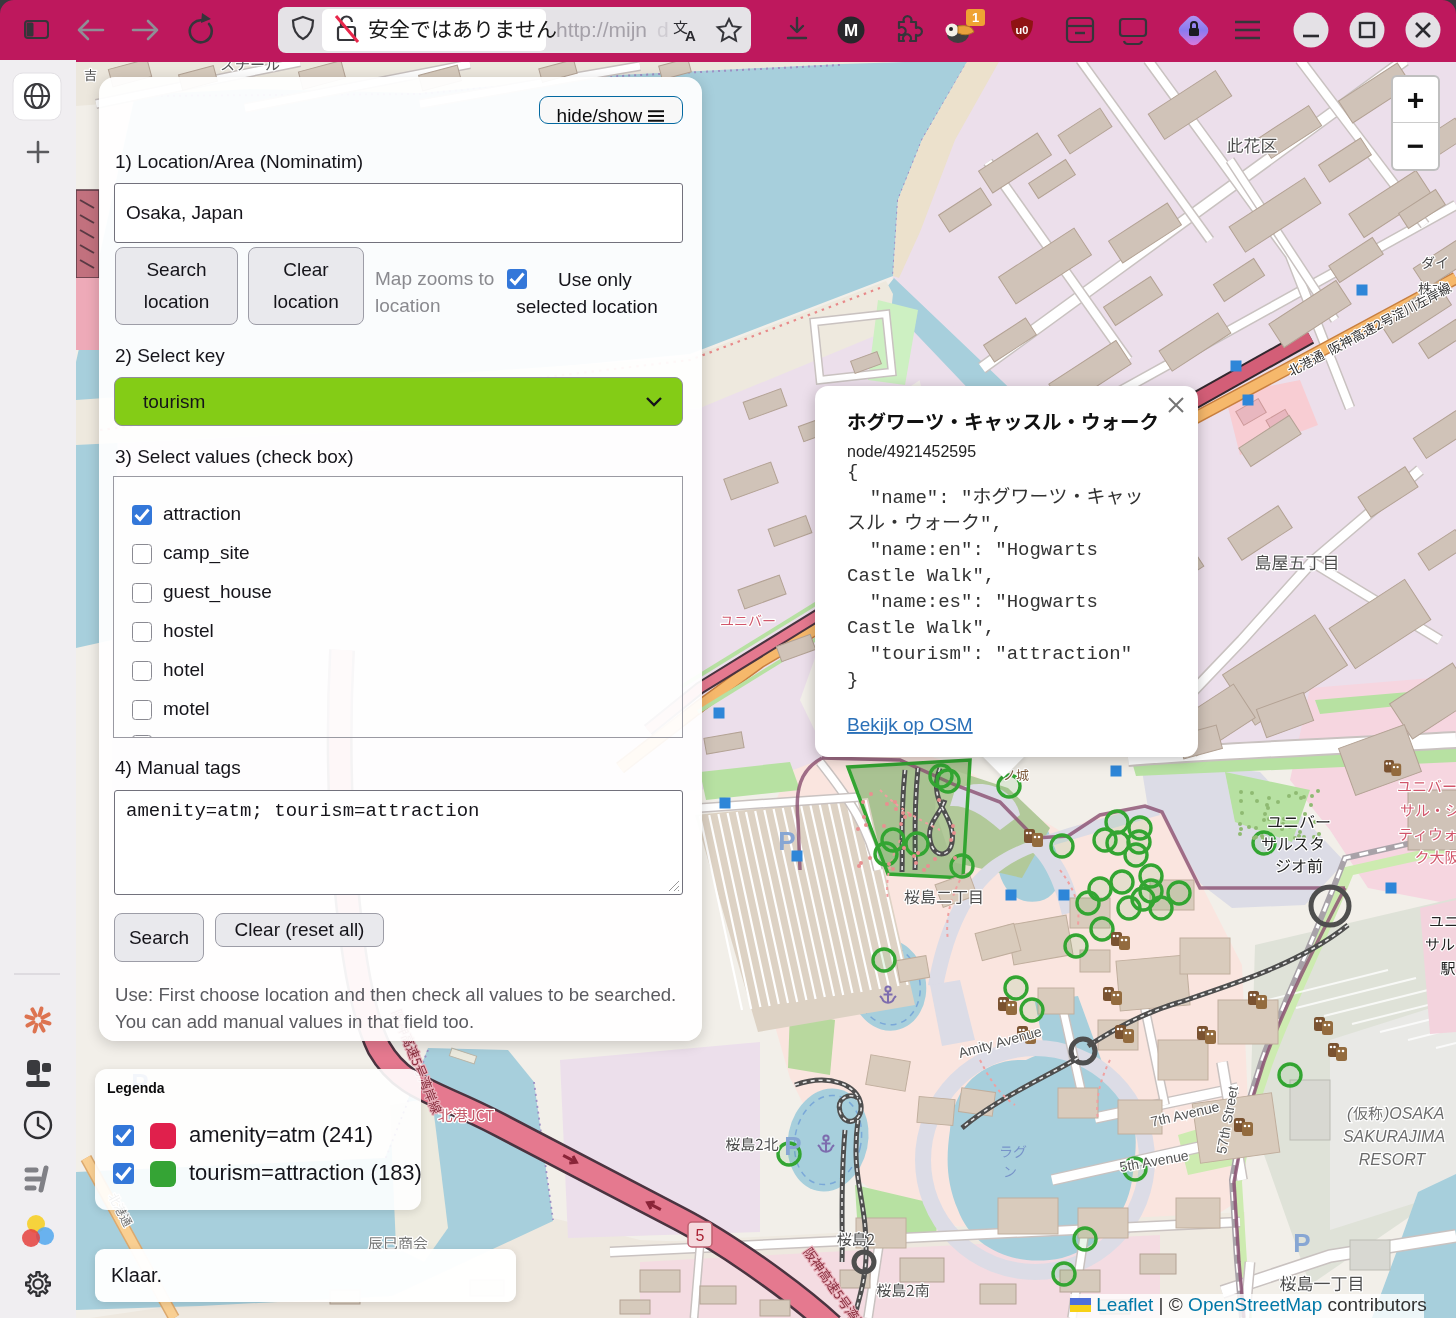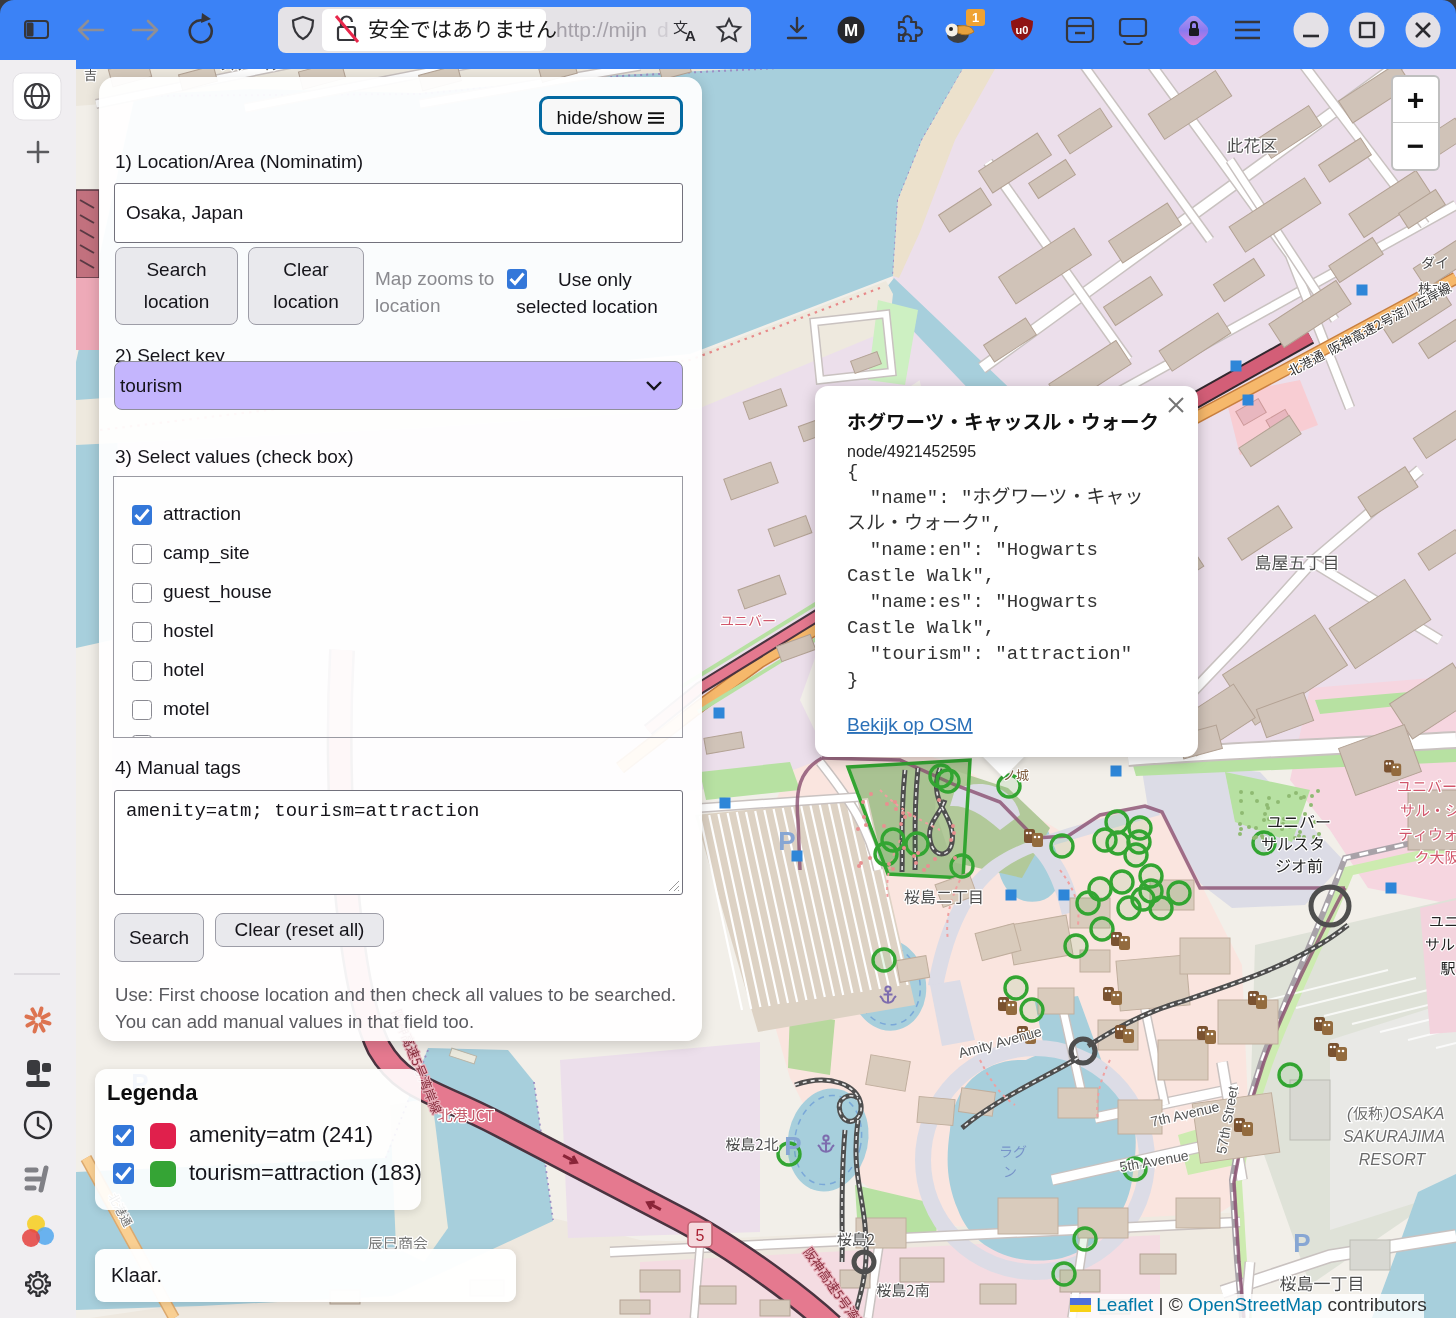--- a/index.html
+++ b/index.html
@@ -1,21 +1,21 @@
 <!DOCTYPE html>
 <html><head><meta charset="utf-8"><style>
 *{margin:0;padding:0;box-sizing:border-box}
 html,body{width:1456px;height:1318px;overflow:hidden;font-family:"Liberation Sans",sans-serif;background:#f2f0f3}
-#chrome{position:absolute;left:0;top:0;width:1456px;height:69px;background:#3b82f6}
+#chrome{position:absolute;left:0;top:0;width:1456px;height:62px;background:#be185d}
 #sidebar{position:absolute;left:0;top:60px;width:76px;height:1258px;background:#f0eef1}
 #maparea{position:absolute;left:76px;top:60px;width:1380px;height:1258px;overflow:hidden}
 .ov{position:absolute}
 #panel{left:99px;top:77px;width:603px;height:964px;background:rgba(255,255,255,.94);border-radius:16px;box-shadow:0 3px 14px rgba(0,0,0,.18)}
 #panel .t{position:absolute;left:16px;top:24px;font-size:25px;font-weight:bold;color:#0c0c0d}
-#hideshow{position:absolute;left:440px;top:19px;width:144px;height:39px;border:3px solid #0369a1;border-radius:9px;background:#f8f8f8;font-size:19px;color:#0c0c0d;text-align:center;line-height:38px}
+#hideshow{position:absolute;left:440px;top:19px;width:144px;height:28px;border:1px solid #0369a1;border-radius:9px;background:#f8f8f8;font-size:19px;color:#0c0c0d;text-align:center;line-height:38px}
 .lbl{position:absolute;font-size:19px;color:#15141a}
 .inp{position:absolute;background:#fff;border:1px solid #72717c;border-radius:3px;font-size:19px;color:#15141a}
 .btn{position:absolute;background:#e9e9ed;border:1px solid #9d9da7;border-radius:8px;font-size:19px;color:#15141a;display:flex;align-items:center;justify-content:center;text-align:center;line-height:32px}
 .gray{color:#8a8a8f}
 .cb{position:absolute;width:20px;height:20px;border:1px solid #8a8a92;border-radius:3.5px;background:#fff}
 .cbc{position:absolute;width:20px;height:20px;border-radius:3.5px;background:#3377d9}
 .cbc svg{position:absolute;left:2px;top:3px}
 #legenda{left:95px;top:1069px;width:326px;height:141px;background:rgba(255,255,255,.9);border-radius:12px;box-shadow:0 2px 8px rgba(0,0,0,.12)}
 #klaar{left:95px;top:1249px;width:421px;height:53px;background:rgba(255,255,255,.97);border-radius:9px;box-shadow:0 2px 8px rgba(0,0,0,.12);font-size:20px;color:#15141a;line-height:53px;padding-left:16px}
 #popup{left:815px;top:386px;width:383px;height:371px;background:#fff;border-radius:13px;box-shadow:0 3px 14px rgba(0,0,0,.25)}
@@ -874,21 +874,21 @@
  <div class="btn" style="left:16px;top:170px;width:123px;height:78px">Search<br>location</div>
  <div class="btn" style="left:149px;top:170px;width:116px;height:78px">Clear<br>location</div>
  <div class="lbl gray" style="left:276px;top:188px;width:120px;line-height:27px">Map zooms to location</div>
  <div class="cbc" style="left:408px;top:192px">
       <svg width="16" height="14">
         <path d="M1.5,7 l4.5,4.5 L14.5,1.5" fill="none" stroke="#fff" stroke-width="3"></path>
       </svg>
     </div>
  <div class="lbl" style="left:392px;top:189px;width:192px;text-align:center;line-height:27px">&nbsp;&nbsp;&nbsp;Use only<br>selected location</div>
  <div class="lbl" style="left:16px;top:268px">2) Select key</div>
- <div class="inp" style="left:15px;top:284px;width:569px;height:49px;background:#c4b5fd;border-radius:8px;border-color:#8f8f9a;line-height:47px;padding-left:5px">tourism
+ <div class="inp" style="left:15px;top:300px;width:569px;height:49px;background:#84cc16;border-radius:8px;border-color:#8f8f9a;line-height:47px;padding-left:28px">tourism
    <svg width="16" height="10" style="position:absolute;right:20px;top:19px">
         <path d="M1,1 l7,7 7,-7" fill="none" stroke="#15141a" stroke-width="2.4"></path>
       </svg></div>
  <div class="lbl" style="left:16px;top:369px">3) Select values (check box)</div>
  <div style="position:absolute;left:14px;top:399px;width:570px;height:262px;border:1px solid #9a9aa2;background:rgba(255,255,255,.35);overflow:hidden">
 <div class="cbc" style="left:18px;top:28px">
         <svg width="16" height="14">
           <path d="M1.5,7 l4.5,4.5 L14.5,1.5" fill="none" stroke="#fff" stroke-width="3"></path>
         </svg>
       </div>
@@ -909,21 +909,21 @@
  <div class="inp" style="left:15px;top:713px;width:569px;height:105px;font-family:'Liberation Mono',monospace;padding:9px 0 0 11px">amenity=atm; tourism=attraction
    <svg width="13" height="13" style="position:absolute;right:2px;bottom:2px">
         <path d="M12,2 L2,12 M12,7 L7,12 M12,11 L11,12" stroke="#999" stroke-width="1"></path>
       </svg></div>
  <div class="btn" style="left:15px;top:836px;width:90px;height:49px">Search</div>
  <div class="btn" style="left:116px;top:836px;width:169px;height:34px">Clear (reset all)</div>
  <div class="lbl" style="left:16px;top:905px;width:578px;line-height:26.5px;color:#5b5b60;font-size:18.6px">Use: First choose location and then check all values to be searched. You can add manual values in that field too.</div>
 </div>
 
 <div class="ov" id="legenda">
- <div style="position:absolute;left:12px;top:11px;font-size:22px;font-weight:bold;color:#0c0c0d">Legenda</div>
+ <div style="position:absolute;left:12px;top:11px;font-size:14px;font-weight:bold;color:#0c0c0d">Legenda</div>
  <div class="cbc" style="left:18px;top:56px;width:21px;height:21px">
       <svg width="17" height="15" style="position:absolute;left:2px;top:3px">
         <path d="M1.5,7.5 l5,5 L15.5,1.5" fill="none" stroke="#fff" stroke-width="3.2"></path>
       </svg>
     </div>
  <div style="position:absolute;left:55px;top:54px;width:26px;height:26px;border-radius:6px;background:#e0204c"></div>
  <div style="position:absolute;left:94px;top:53px;font-size:22px;color:#15141a;white-space:nowrap">amenity=atm (241)</div>
  <div class="cbc" style="left:18px;top:94px;width:21px;height:21px">
       <svg width="17" height="15" style="position:absolute;left:2px;top:3px">
         <path d="M1.5,7.5 l5,5 L15.5,1.5" fill="none" stroke="#fff" stroke-width="3.2"></path>

